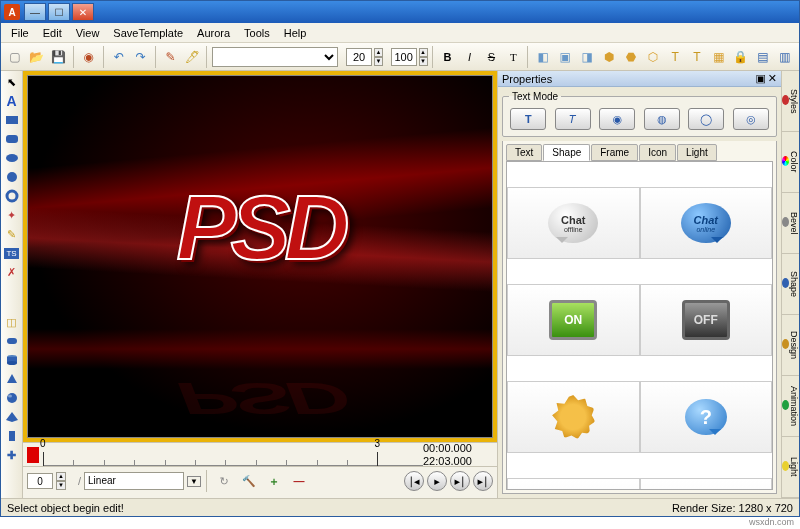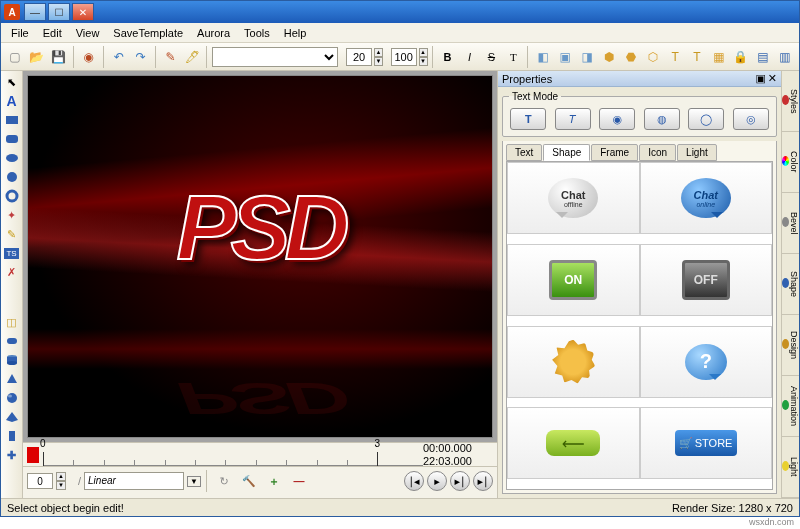--- a/index.html
+++ b/index.html
@@ -16,58 +16,58 @@
 .toolbar { height: 28px; background: linear-gradient(to bottom, #fdfcf7, #ece8d8); border-bottom: 1px solid #c8c4b4; display: flex; align-items: center; padding: 0 4px; gap: 2px; }
 .tb-btn { width: 22px; height: 22px; border: 1px solid transparent; display: flex; align-items: center; justify-content: center; cursor: pointer; border-radius: 2px; }
 .tb-sep { width: 2px; height: 22px; border-left: 1px solid #c0bcac; margin: 0 2px; }
 .tb-combo { width: 140px; height: 20px; border: 1px solid #9c9a8c; background: white; }
 .tb-num { width: 26px; height: 18px; border: 1px solid #9c9a8c; background: white; text-align: center; }
 .tb-spin { width: 10px; height: 18px; display: flex; flex-direction: column; }
 .tb-spin div { flex: 1; border: 1px solid #9c9a8c; font-size: 6px; text-align: center; cursor: pointer; background: #eee; }
 .main-area { flex: 1; display: flex; overflow: hidden; }
 .left-toolbar { width: 22px; background: linear-gradient(to right, #fdfcf7, #ece8d8); border-right: 1px solid #c8c4b4; display: flex; flex-direction: column; align-items: center; padding: 2px 0; gap: 1px; }
 .lt-btn { width: 18px; height: 18px; display: flex; align-items: center; justify-content: center; cursor: pointer; border: 1px solid transparent; border-radius: 2px; }
-.center-area { flex: 1; display: flex; flex-direction: column; background: #a3a3a3; }
+.center-area { flex: 1; display: flex; flex-direction: column; background: #eab308; }
 .viewport { flex: 1; margin: 4px; background: #000; border: 1px solid #888; position: relative; overflow: hidden; }
 .viewport-bg { position: absolute; inset: 0; background: radial-gradient(ellipse at 60% 40%, #4a0000 0%, #000 70%); }
 .swirl { position: absolute; width: 160%; height: 80px; left: -30%; }
 .swirl1 { top: 20%; background: linear-gradient(to bottom, transparent, rgba(200,0,0,0.5), transparent); transform: rotate(-5deg); }
 .swirl2 { top: 40%; background: linear-gradient(to bottom, transparent, rgba(255,40,40,0.4), transparent); transform: rotate(3deg); height: 60px; }
 .swirl3 { top: 70%; height: 40px; background: linear-gradient(to bottom, transparent, rgba(150,0,0,0.4), transparent); }
 .logo3d { position: absolute; left: 50%; top: 42%; transform: translate(-50%, -50%); font-size: 90px; font-weight: 900; font-family: Arial Black, sans-serif; color: #c01010; -webkit-text-stroke: 2px #fff; text-shadow: 3px 3px 0 #700, 6px 6px 8px rgba(0,0,0,0.8); letter-spacing: -6px; font-style: italic; }
 .logo-reflect { position: absolute; left: 50%; top: 75%; transform: translate(-50%,0) scaleY(-0.5); font-size: 90px; font-weight: 900; font-family: Arial Black, sans-serif; color: rgba(192,16,16,0.3); letter-spacing: -6px; font-style: italic; opacity: 0.4; }
 .timeline { height: 56px; border-top: 1px solid #c8c4b4; display: flex; flex-direction: column; background: #f4f2e8; }
 .tl-ruler { height: 24px; display: flex; align-items: center; padding: 0 4px; border-bottom: 1px solid #c8c4b4; position: relative; }
 .tl-marker { width: 12px; height: 16px; background: #d00; margin-right: 4px; }
 .tl-ticks { flex: 1; height: 100%; position: relative; }
 .tl-ticks::before { content: ''; position: absolute; bottom: 0; left: 0; right: 0; height: 1px; background: #888; }
 .tick-maj { position: absolute; bottom: 0; width: 1px; height: 14px; background: #333; }
 .tick-maj span { position: absolute; top: -14px; left: -3px; font-size: 10px; }
 .tick-min { position: absolute; bottom: 0; width: 1px; height: 6px; background: #888; }
 .tl-times { width: 70px; font-size: 10px; line-height: 1.1; }
 .tl-controls { height: 28px; display: flex; align-items: center; padding: 0 4px; gap: 3px; }
 .tl-num { width: 26px; height: 16px; border: 1px solid #9c9a8c; background: white; text-align: center; font-size: 10px; }
-.tl-combo { width: 100px; height: 18px; border: 1px solid #9c9a8c; background: white; font-size: 10px; padding-left: 3px; line-height: 16px; font-style: italic; }
+.tl-combo { width: 100px; height: 18px; border: 1px solid #9c9a8c; background: white; font-size: 10px; padding-left: 3px; line-height: 16px; }
 .play-btn { width: 20px; height: 20px; border: 1px solid #888; border-radius: 50%; background: linear-gradient(to bottom, #fff, #ccc); display: flex; align-items: center; justify-content: center; cursor: pointer; font-size: 9px; }
 .right-panel { width: 284px; background: #ece9d8; border-left: 1px solid #c8c4b4; display: flex; flex-direction: column; }
 .panel-header { height: 16px; background: linear-gradient(to bottom, #d8e6f5, #b8cde8); padding: 0 4px; font-size: 10px; display: flex; align-items: center; justify-content: space-between; border-bottom: 1px solid #9cb4d0; }
 .panel-header-btns { display: flex; gap: 2px; font-size: 9px; }
 .text-mode-box { margin: 4px; border: 1px solid #aaa; border-radius: 2px; padding: 6px; background: #f4f2e8; }
 .text-mode-box legend { font-size: 10px; padding: 0 3px; }
 .mode-btns { display: flex; gap: 6px; justify-content: space-around; }
 .mode-btn { width: 36px; height: 22px; border: 1px solid #888; border-radius: 3px; background: linear-gradient(to bottom, #fff, #d8d8d8); display: flex; align-items: center; justify-content: center; cursor: pointer; }
 .tabs-outer { display: flex; border-bottom: 1px solid #aaa; margin: 2px 4px 0; }
 .tab { padding: 2px 10px; border: 1px solid #aaa; border-bottom: none; background: #e8e4d4; margin-right: 2px; border-radius: 3px 3px 0 0; cursor: pointer; font-size: 10px; }
 .tab.active { background: #f8f6ec; }
 .inner-panel { flex: 1; margin: 0 4px 4px; border: 1px solid #aaa; border-top: none; background: #f8f6ec; display: flex; flex-direction: column; overflow: hidden; }
 .tabs-inner { display: flex; padding: 3px 3px 0; align-items: center; }
 .tab-in { padding: 2px 8px; border: 1px solid #aaa; background: #e8e4d4; margin-right: 1px; cursor: pointer; font-size: 10px; border-radius: 2px 2px 0 0; }
 .tab-in.active { background: #fff; border-bottom-color: #fff; }
 .shape-grid { flex: 1; overflow-y: auto; background: #fff; margin: 0 3px 3px; border: 1px solid #aaa; display: grid; grid-template-columns: 1fr 1fr; }
-.shape-cell { height: 72px; border: 1px solid #ccc; display: flex; align-items: center; justify-content: center; cursor: pointer; background: linear-gradient(to bottom, #fff, #eee); }
+.shape-cell { height: 72px; border: 1px solid #ccc; display: flex; align-items: center; justify-content: center; cursor: pointer; background: linear-gradient(to bottom, #fff, #eee); margin-top: 25px; }
 .sc-chat-off { width: 50px; height: 40px; border-radius: 50%; background: radial-gradient(circle at 35% 30%, #fff, #bbb); display: flex; flex-direction: column; align-items: center; justify-content: center; font-size: 10px; color: #333; position: relative; }
 .sc-chat-off::after { content: ''; position: absolute; left: 8px; bottom: -6px; width: 0; height: 0; border: 6px solid transparent; border-top-color: #bbb; }
 .sc-chat-on { width: 50px; height: 40px; border-radius: 50%; background: radial-gradient(circle at 35% 30%, #8cc8ff, #1a5aa8); display: flex; flex-direction: column; align-items: center; justify-content: center; font-size: 10px; color: #0a4080; position: relative; font-style: italic; }
 .sc-chat-on::after { content: ''; position: absolute; right: 8px; bottom: -6px; width: 0; height: 0; border: 6px solid transparent; border-top-color: #1a5aa8; }
 .sc-off { width: 48px; height: 40px; background: linear-gradient(to bottom, #999, #333); border: 3px solid #666; border-radius: 4px; display: flex; align-items: center; justify-content: center; color: #ddd; font-weight: bold; font-size: 12px; }
 .sc-on { width: 48px; height: 40px; background: linear-gradient(to bottom, #a8e060, #3a9010); border: 3px solid #888; border-radius: 4px; display: flex; align-items: center; justify-content: center; color: #fff; font-weight: bold; font-size: 12px; }
 .sc-seal { width: 44px; height: 44px; background: radial-gradient(circle, #f5c048 40%, #d89820 70%); border-radius: 50%; clip-path: polygon(50% 0%, 61% 12%, 77% 8%, 82% 25%, 98% 30%, 92% 46%, 100% 60%, 86% 70%, 88% 88%, 70% 86%, 60% 100%, 46% 92%, 30% 98%, 25% 82%, 8% 77%, 14% 60%, 2% 46%, 16% 35%, 12% 18%, 30% 20%, 40% 4%); }
 .sc-help { width: 42px; height: 36px; border-radius: 50%; background: radial-gradient(circle at 35% 30%, #a8d8ff, #2a78c8); display: flex; align-items: center; justify-content: center; color: #fff; font-size: 20px; font-weight: bold; position: relative; }
 .sc-help::after { content: ''; position: absolute; right: 6px; bottom: -6px; width: 0; height: 0; border: 6px solid transparent; border-top-color: #2a78c8; }
 .sc-arrow { width: 54px; height: 26px; background: linear-gradient(to bottom, #c8e860, #7ab020); border-radius: 8px; display: flex; align-items: center; justify-content: center; color: #3a6000; font-size: 16px; }

